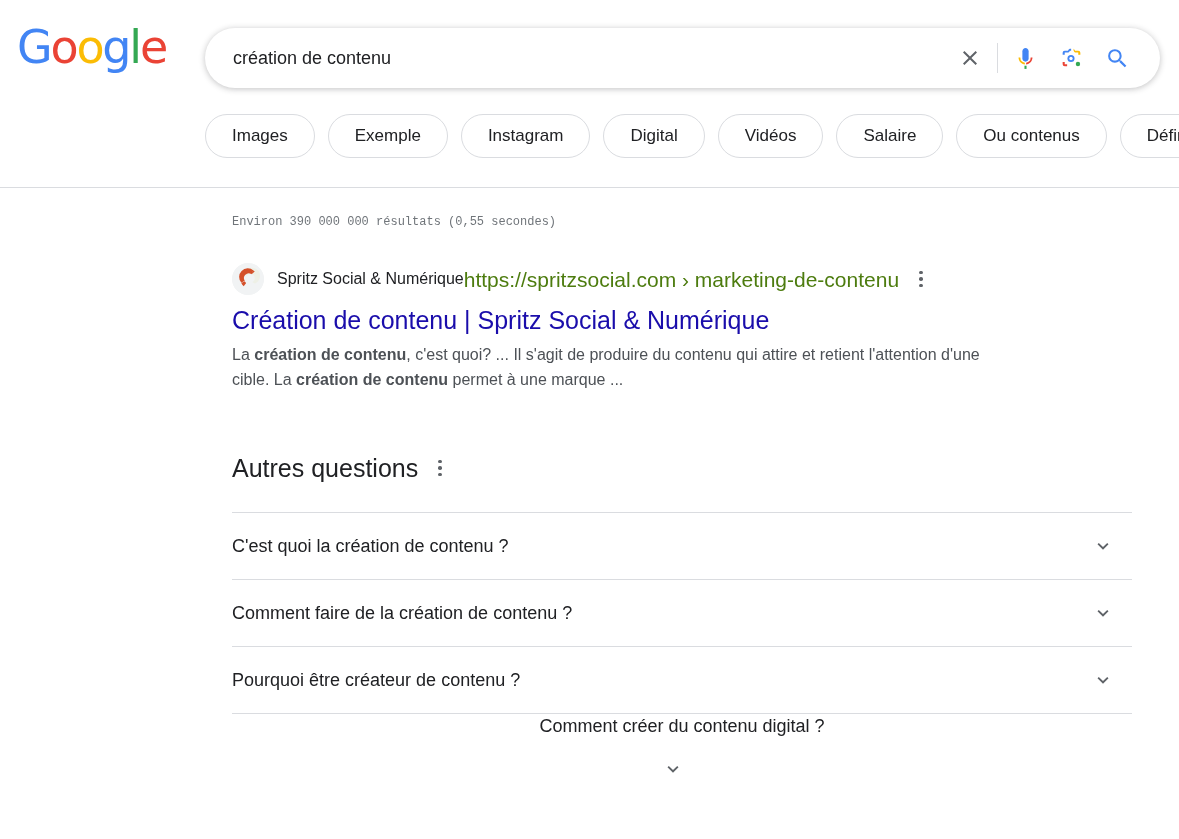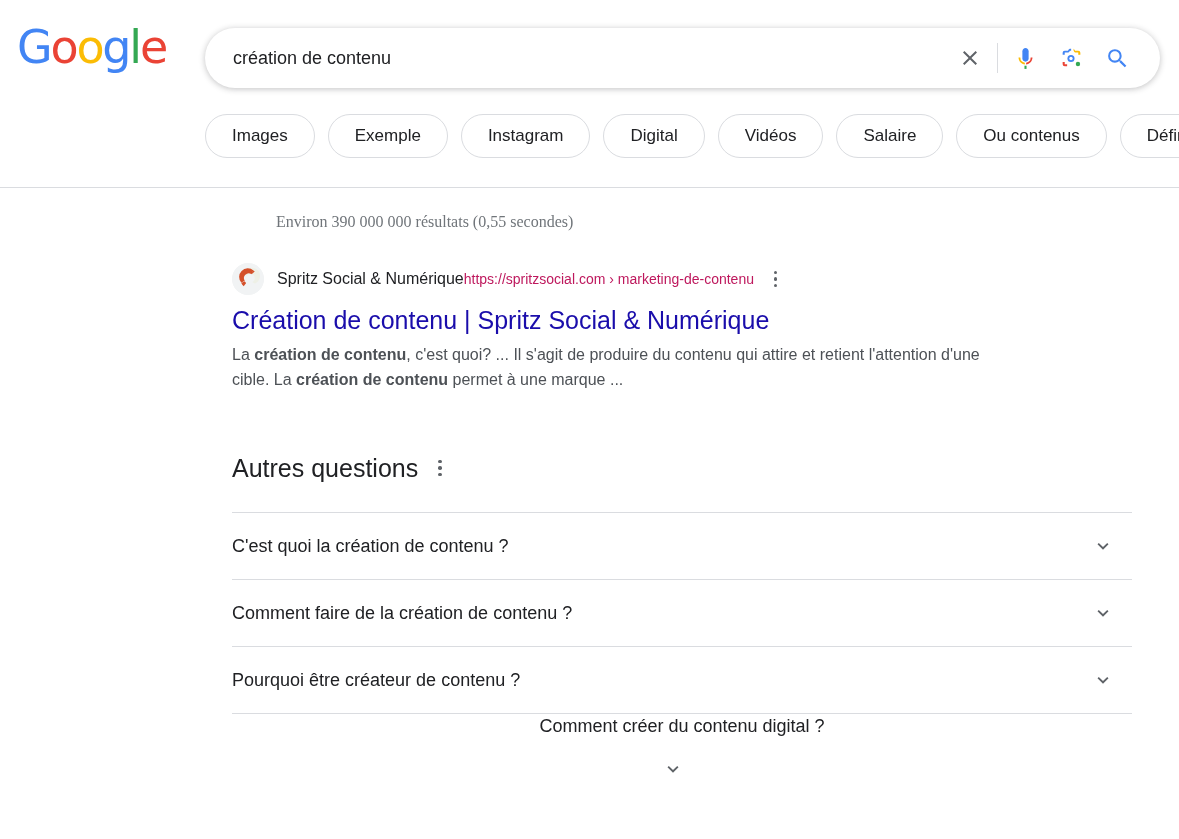--- a/index.html
+++ b/index.html
@@ -96,26 +96,25 @@
   }
 
   
   .main {
     position: relative;
     padding-left: 232px;
     padding-top: 0;
   }
 
   .result-count {
-    font-size: 16px;
+    font-size: 12px;
     color: #70757a;
     padding-top: 24px;
     line-height: 20px;
-    font-family: Liberation Serif, serif;
-    margin-left: 44px;
+    font-family: Liberation Mono, monospace;
   }
 
   .result-block { margin-top: 31px; }
 
   .result-head {
     display: flex;
     align-items: center;
     gap: 13px;
   }
   .favicon {
@@ -127,22 +126,22 @@
     overflow: hidden;
   }
   .site-meta { display: flex; flex-direction: row; justify-content: center; }
   .site-name {
     font-size: 16px;
     color: #202124;
     line-height: 21px;
   }
   .site-url-row { display: flex; align-items: center; gap: 14px; }
   .site-url {
-    font-size: 14px;
-    color: #be185d;
+    font-size: 21px;
+    color: #4d7c0f;
     line-height: 19px;
   }
   .kebab {
     display: flex;
     flex-direction: column;
     gap: 3px;
     cursor: pointer;
     padding: 3px 6px;
   }
   .kebab i {

